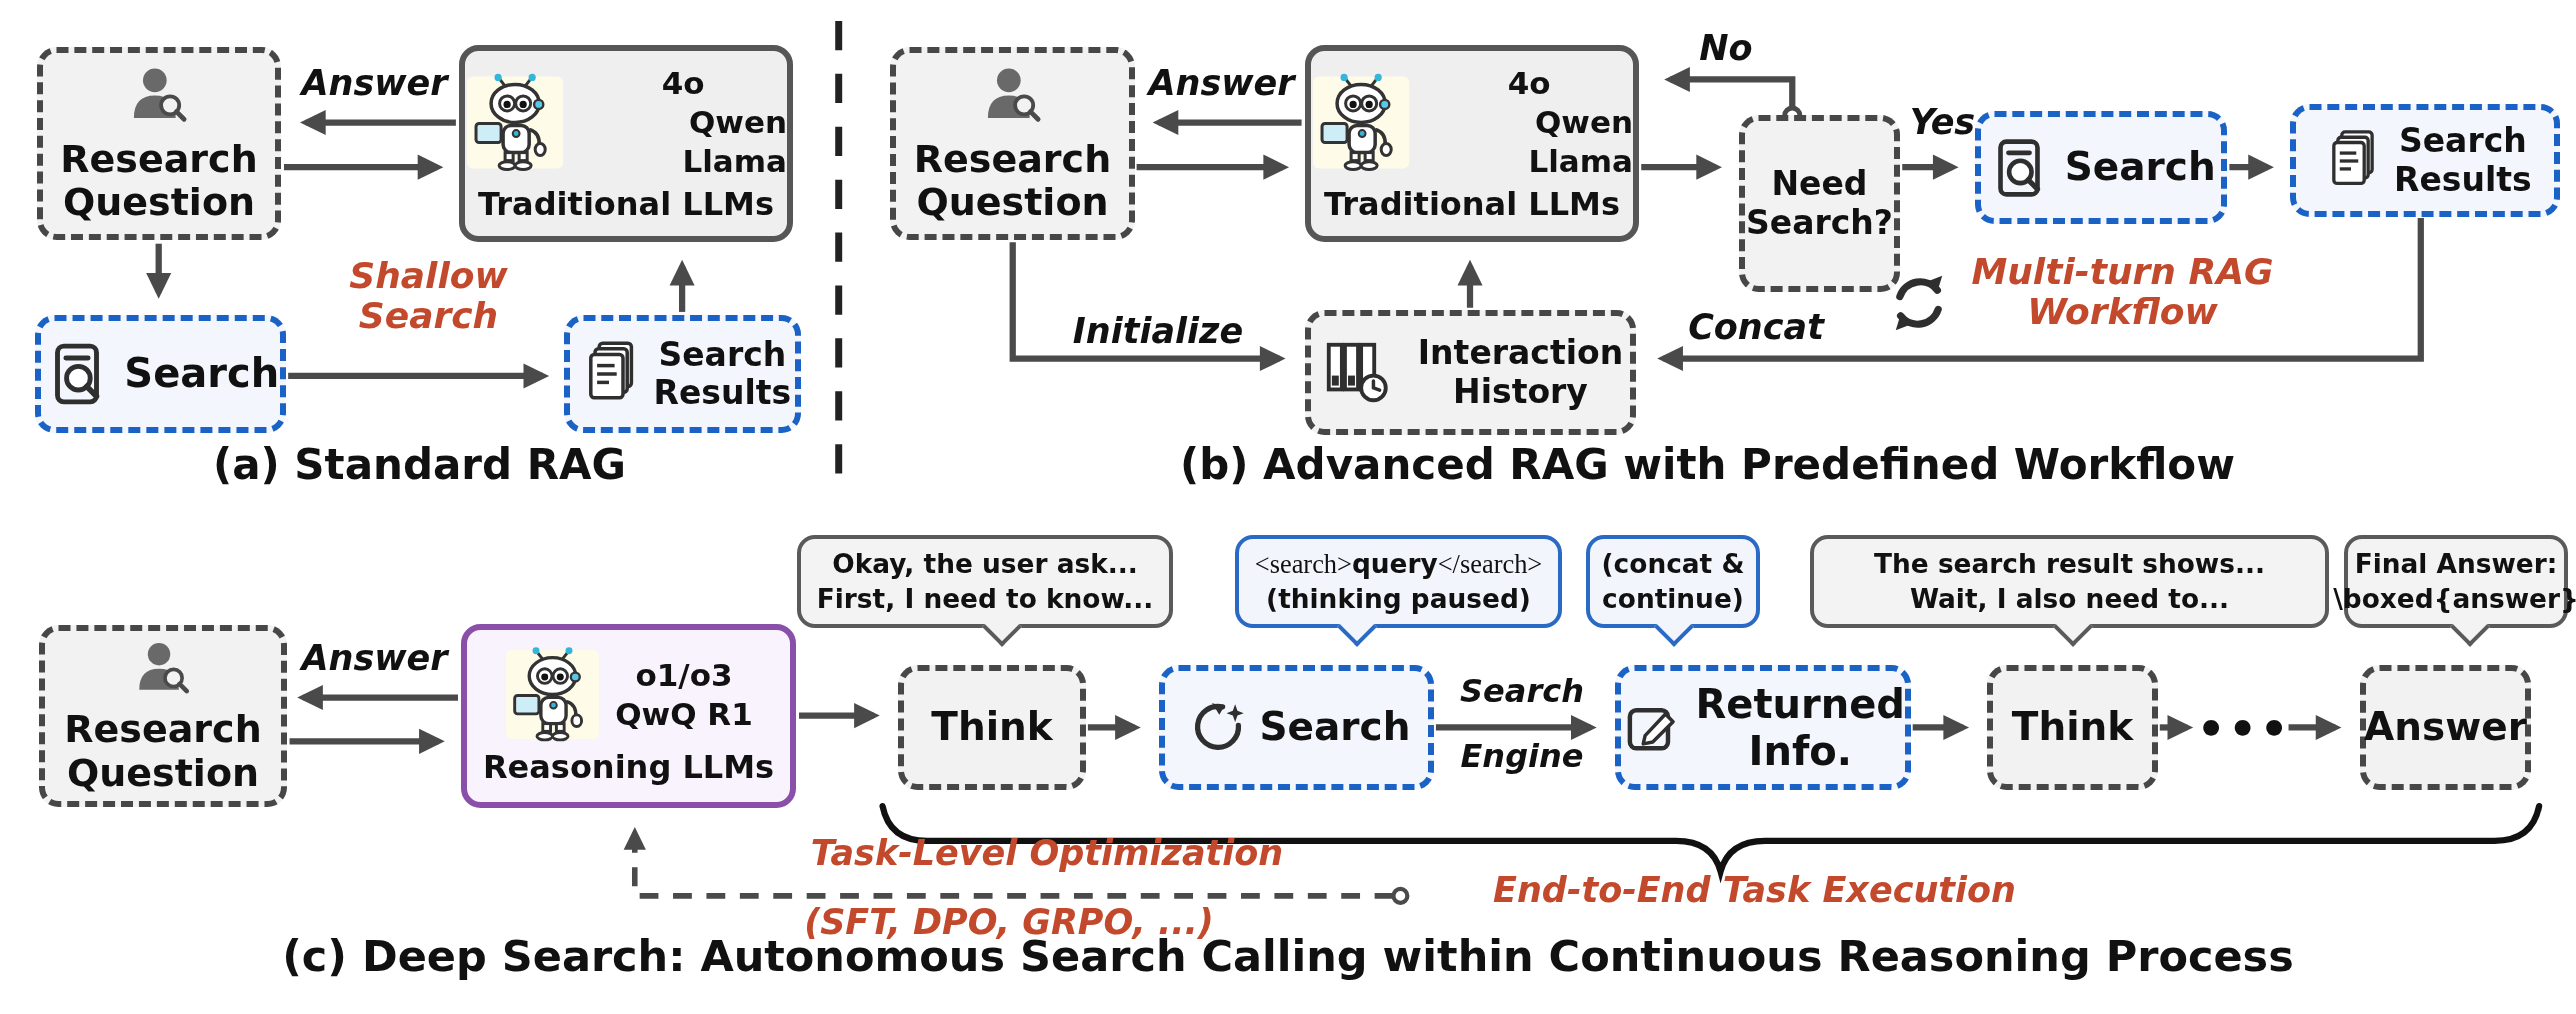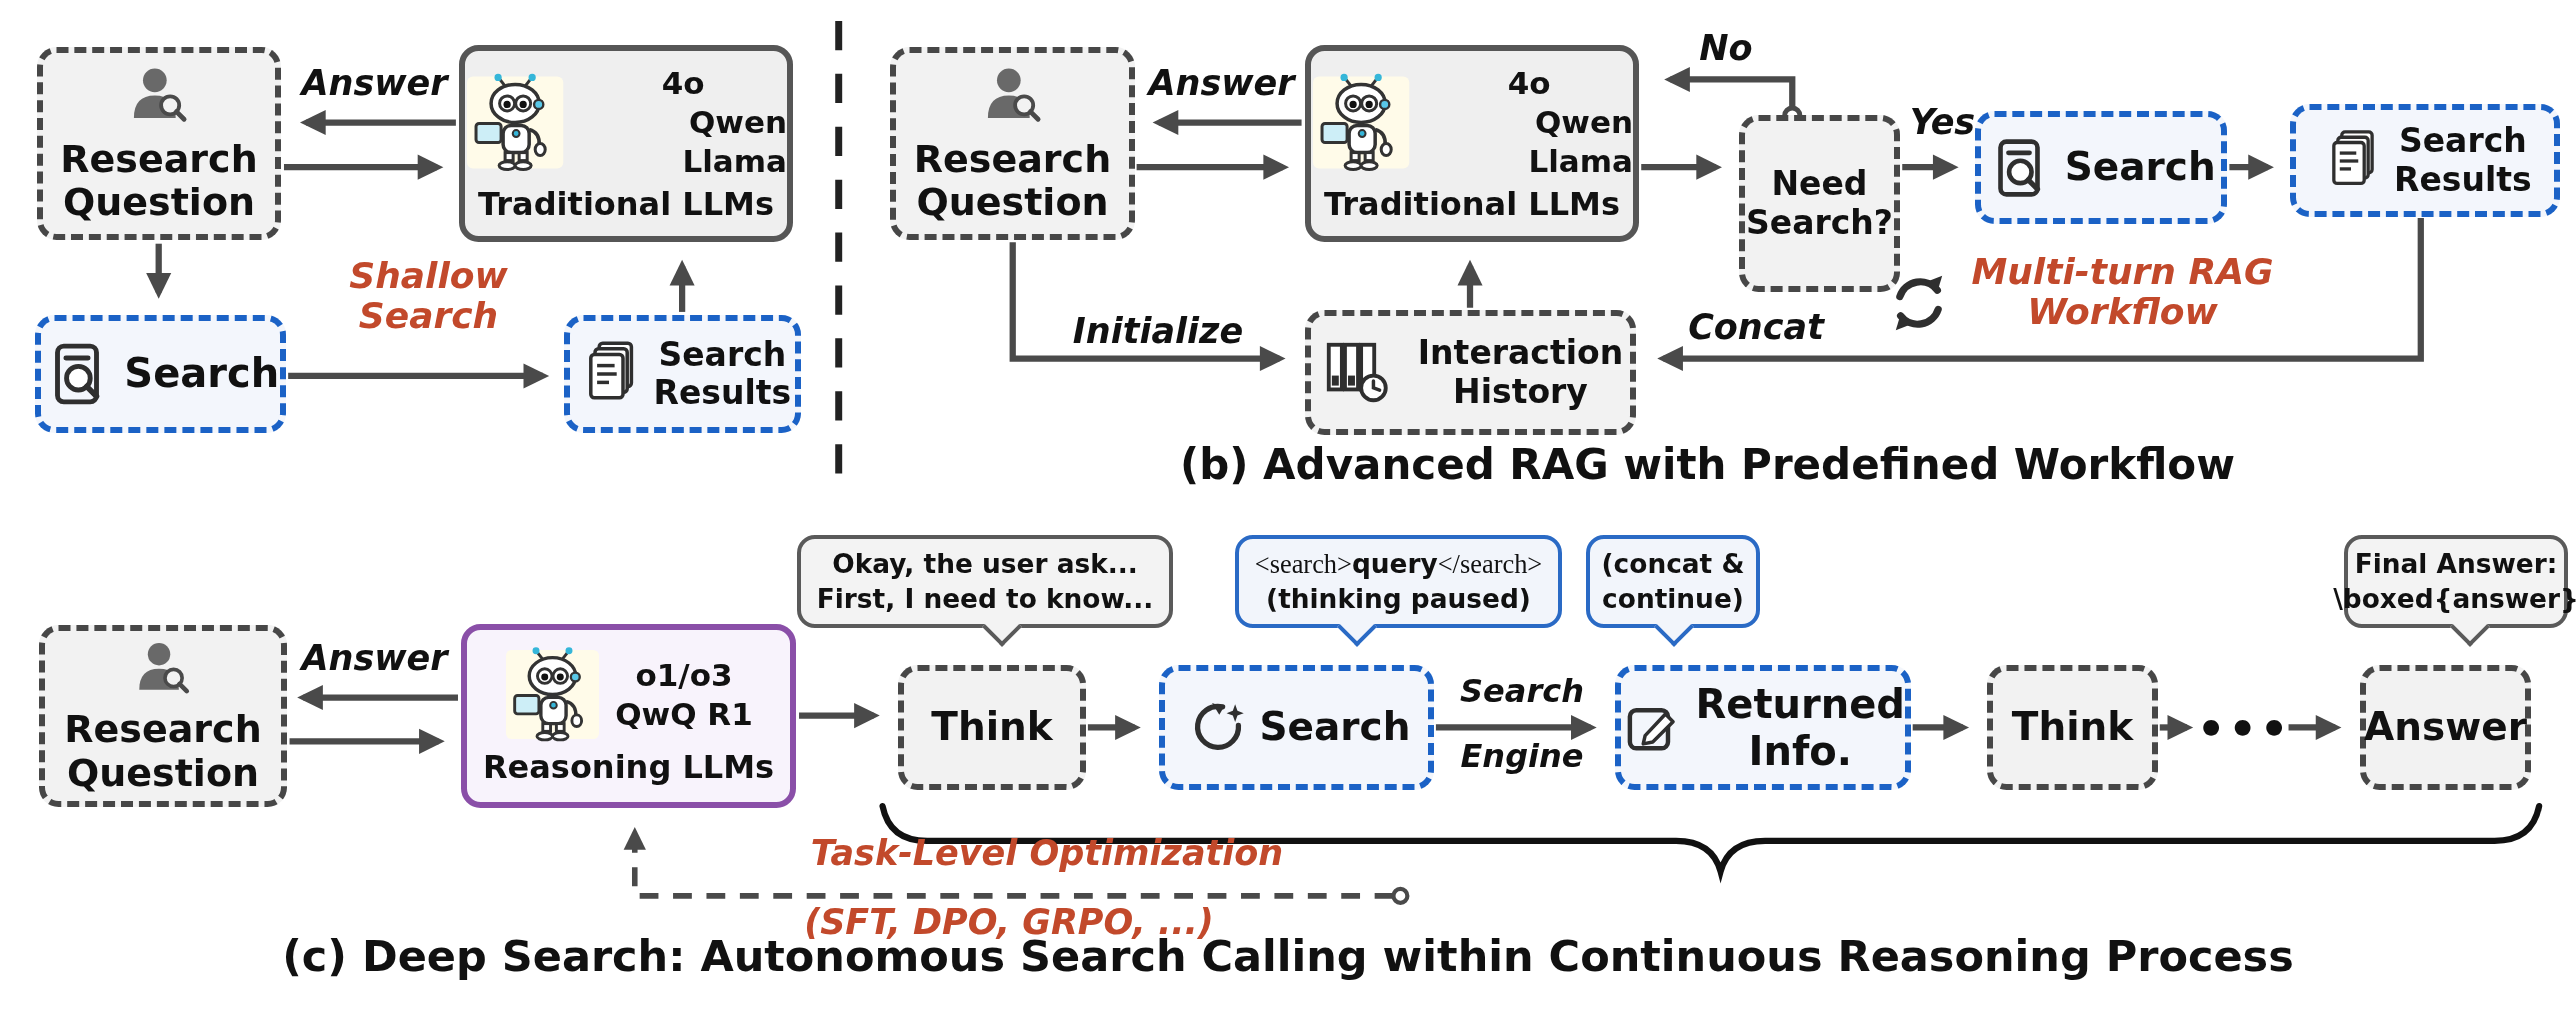--- a/index.html
+++ b/index.html
@@ -187,20 +187,21 @@
   <div class="box blue-dash" style="left:564px;top:315px;width:237px;height:118px;gap:9.7px;">
     <svg width="70" height="70" viewBox="0 0 100 100">
         <use href="#i-docs"></use>
       </svg>
     <div class="blabel-sm">
       <span style="display:block">Search</span>
       <span style="display:block">Results</span>
     </div>
   </div>
 
+  <div class="cap" style="left:0;top:440px;width:839px;">(a) Standard RAG</div>
 
   <div class="box col gray-dashdot" style="left:890px;top:47px;width:245px;height:193px;gap:5.6px;">
     <svg width="78" height="70" viewBox="0 0 112 100">
         <use href="#i-user"></use>
       </svg>
     <div class="blabel">
       <span style="display:block">Research</span>
       <span style="display:block">Question</span>
     </div>
   </div>
@@ -303,20 +304,25 @@
   <div class="bubble blue" style="left:1235px;top:535px;width:327px;height:93px;">
     <span><span class="serif">&lt;search&gt;</span><span>query</span><span class="serif">&lt;/search&gt;</span></span>
     <span>(thinking paused)</span>
     <span class="tail blue" style="left:104px;"></span>
   </div>
   <div class="bubble blue" style="left:1586px;top:535px;width:174px;height:93px;">
     <span>(concat &amp;</span>
     <span>continue)</span>
     <span class="tail blue" style="left:70px;"></span>
   </div>
+  <div class="bubble gray" style="left:1810px;top:535px;width:519px;height:93px;">
+    <span>The search result shows...</span>
+    <span>Wait, I also need to...</span>
+    <span class="tail gray" style="left:245px;"></span>
+  </div>
   <div class="bubble gray" style="left:2344px;top:535px;width:224px;height:93px;">
     <span>Final Answer:</span>
     <span>\boxed{answer}</span>
     <span class="tail gray" style="left:108px;"></span>
   </div>
 
   <div class="box gray-dashdot" style="left:898px;top:665px;width:188px;height:125px;">
     <span class="blabel" style="font-size:39px">Think</span>
   </div>
   <div class="box blue-dash" style="left:1159px;top:665px;width:275px;height:125px;gap:11px;">
@@ -339,17 +345,18 @@
   <div class="box gray-dashdot" style="left:1987px;top:665px;width:171px;height:125px;">
     <span class="blabel" style="font-size:39px">Think</span>
   </div>
   <div class="dots" style="left:2192px;top:702px;width:104px;">•••</div>
   <div class="box gray-dashdot" style="left:2360px;top:665px;width:171px;height:125px;">
     <span class="blabel" style="font-size:39px">Answer</span>
   </div>
 
   <div class="lab red" style="left:793px;top:834px;width:508px;">Task-Level Optimization</div>
   <div class="lab red" style="left:793px;top:903px;width:432px;">(SFT, DPO, GRPO, ...)</div>
+  <div class="lab red" style="left:1448px;top:871px;width:613px;">End-to-End Task Execution</div>
 
   <div class="cap" style="left:0;top:931px;width:2576px;font-size:43px;">(c) Deep Search: Autonomous Search Calling within Continuous Reasoning Process</div>
 
 </div>
 
 
 </body></html>

